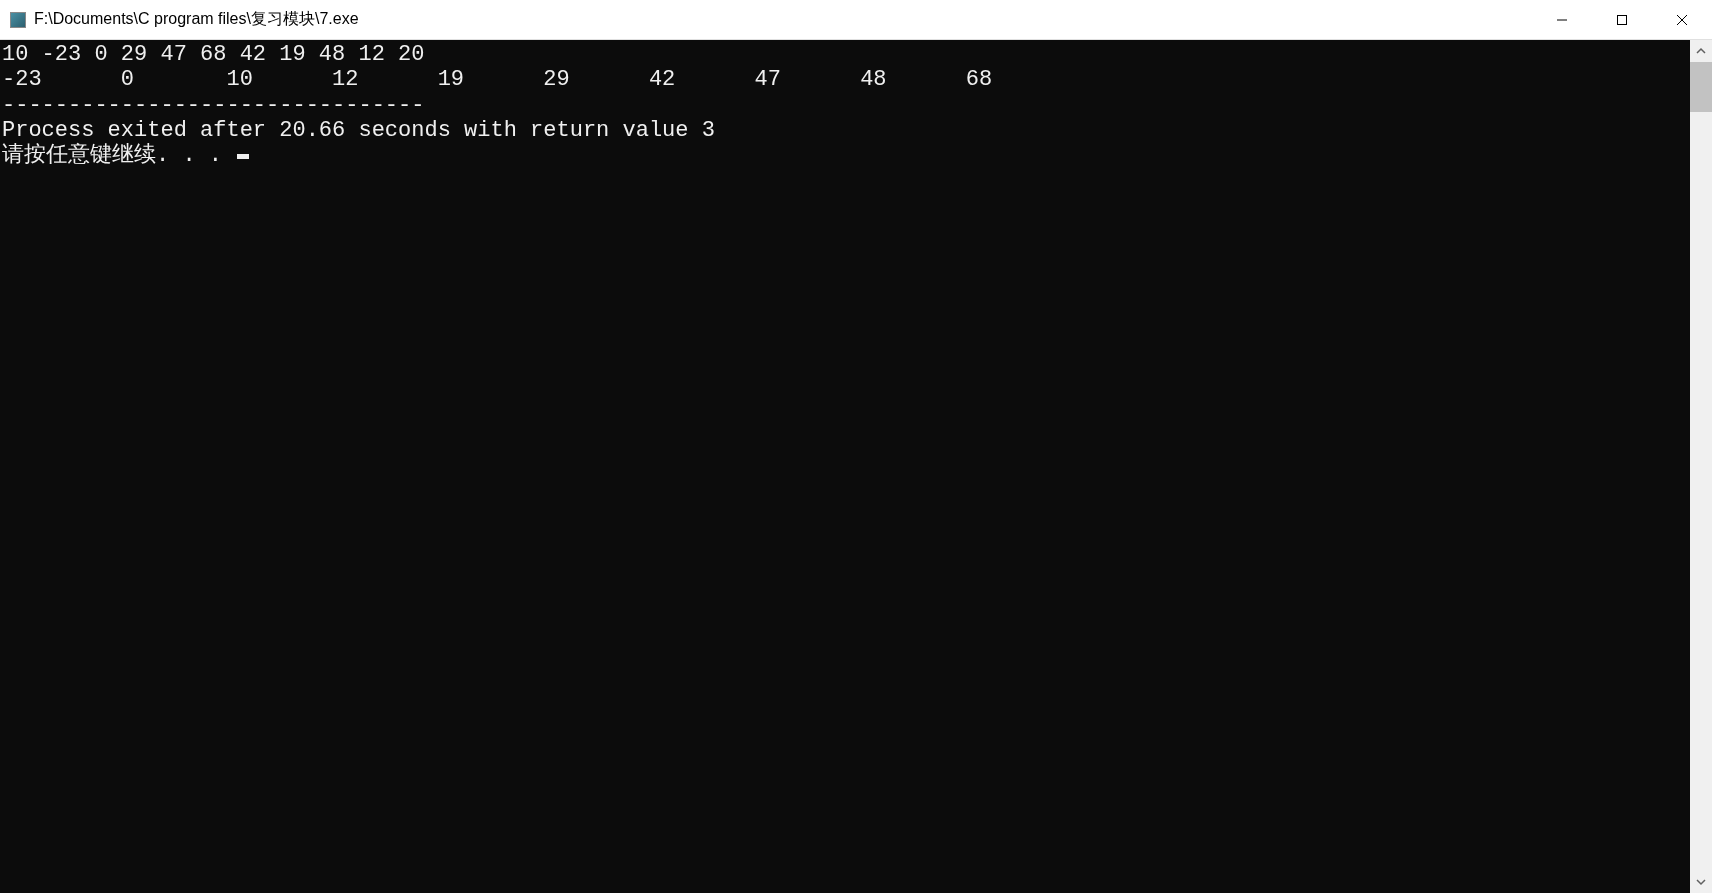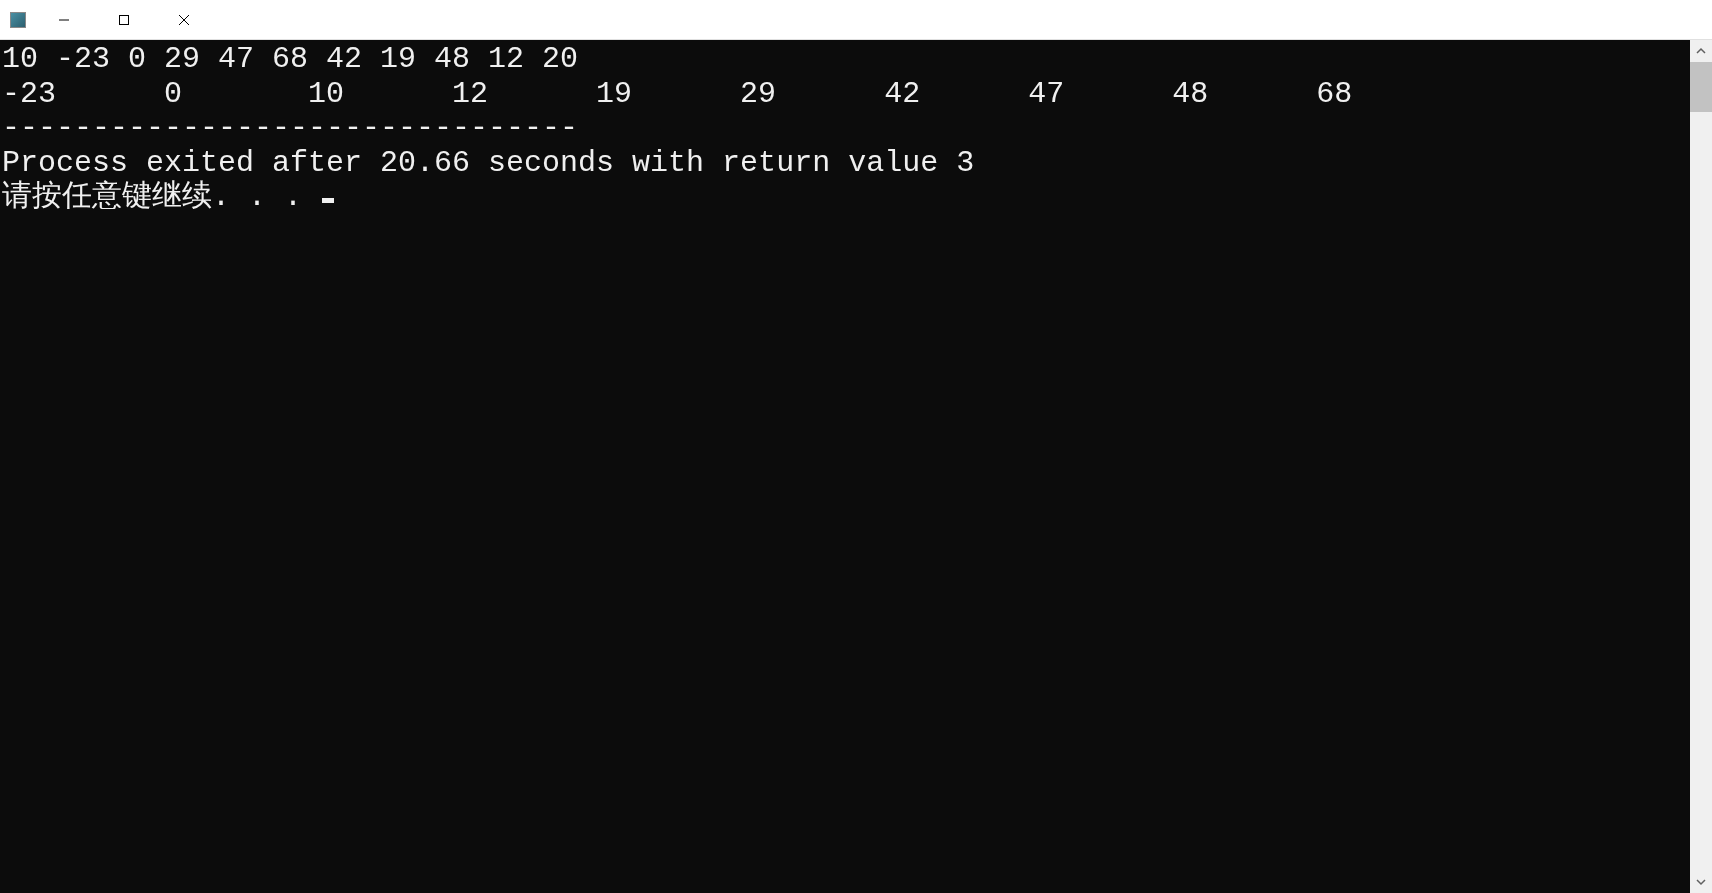--- a/index.html
+++ b/index.html
@@ -59,21 +59,21 @@
       flex: 1;
       display: flex;
       background: #ffffff;
       overflow: hidden;
     }
     .terminal {
       flex: 1;
       background: #0c0c0c;
       color: #f0f0f0;
       font-family: "NSimSun", "SimSun", "Consolas", "Courier New", monospace;
-      font-size: 30px;
+      font-size: 22px;
       line-height: 1.15;
       padding: 2px 0 0 2px;
       white-space: pre;
       overflow: hidden;
     }
     .terminal-line {
       display: block;
     }
     .cursor {
       display: inline-block;
@@ -116,20 +116,21 @@
       right: 0;
       height: 50px;
       background: #c2c2c2;
     }
   </style>
 </head>
 <body>
 
 <div class="titlebar">
   <div class="titlebar-icon"></div>
+  <div class="titlebar-title">F:\Documents\C program files\复习模块\7.exe</div>
   <div class="window-controls">
     <div class="window-control">
       <svg viewBox="0 0 12 12">
           <line x1="1" y1="6" x2="11" y2="6" stroke="#000" stroke-width="1"></line>
         </svg>
     </div>
     <div class="window-control">
       <svg viewBox="0 0 12 12">
           <rect x="1.5" y="1.5" width="9" height="9" fill="none" stroke="#000" stroke-width="1"></rect>
         </svg>

